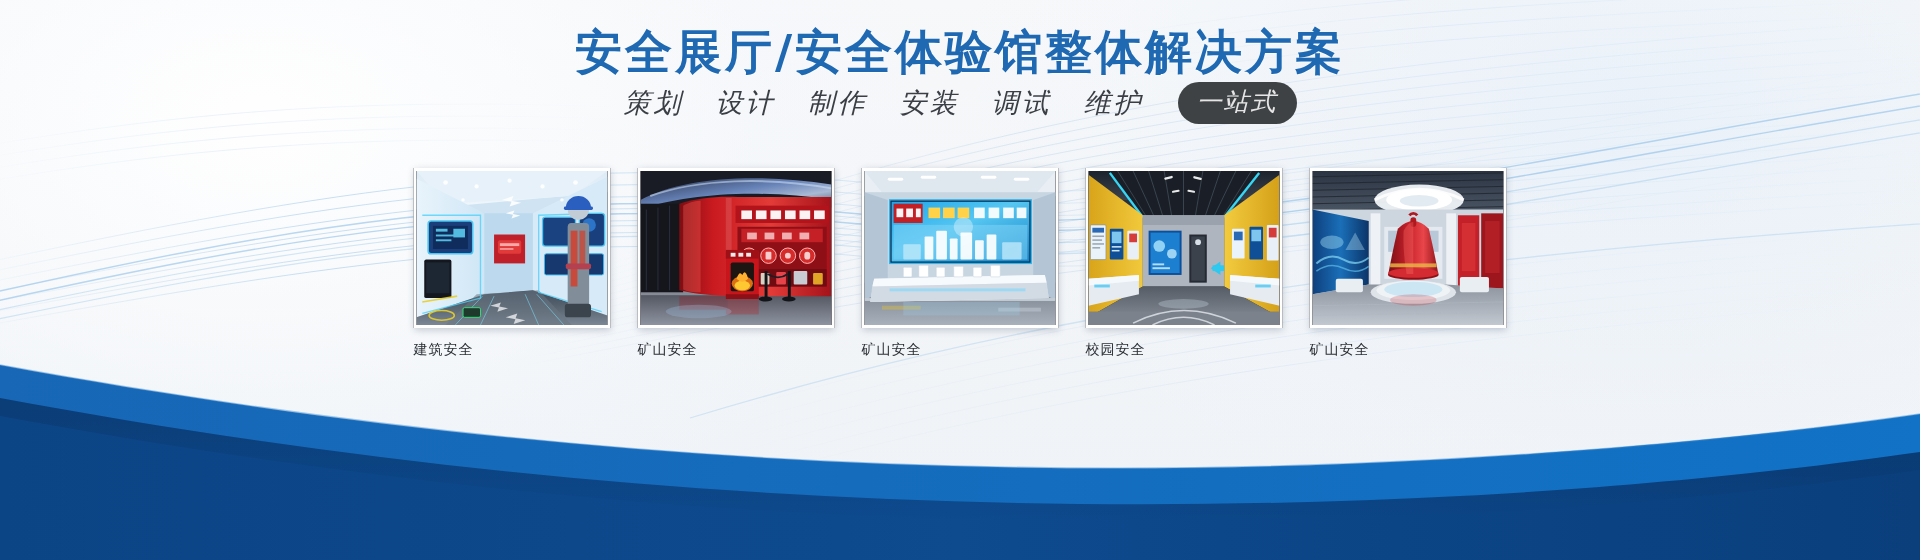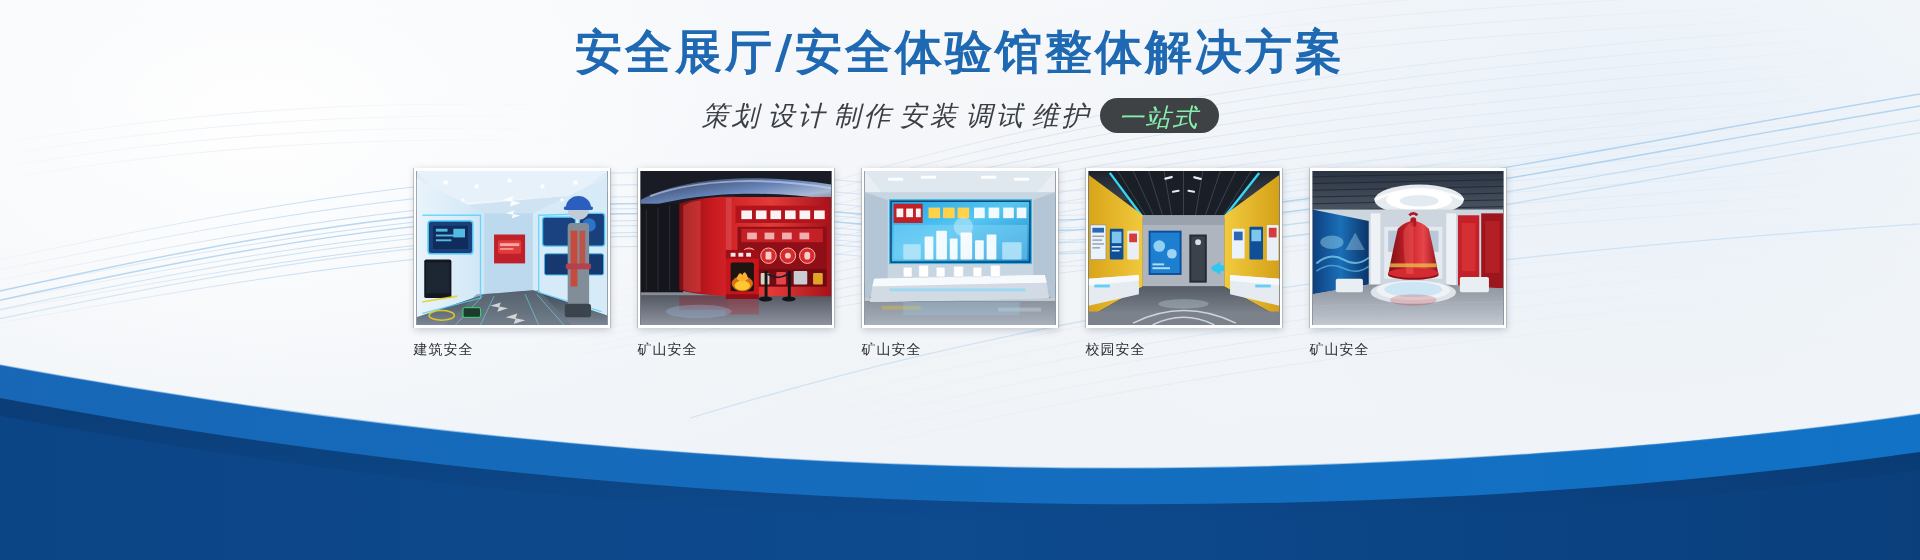--- a/index.html
+++ b/index.html
@@ -44,44 +44,44 @@
     line-height:60px;
     font-weight:700;
     color:#1f69b3;
     letter-spacing:3px;
     font-family:"DejaVu Sans","Liberation Sans",sans-serif;
     text-shadow:0 1px 0 rgba(255,255,255,.6);
     white-space:nowrap;
   }
 
   .subline{
-    margin-top:16px;
+    margin-top:0;
     display:flex;
     align-items:center;
     justify-content:center;
-    gap:6px;
+    gap:32px;
     white-space:nowrap;
   }
   .sub-word{
     font-size:27px;
     line-height:34px;
     color:#3b3f45;
     font-style:italic;
     letter-spacing:3px;
     font-family:"DejaVu Sans","Liberation Sans",sans-serif;
     font-weight:400;
   }
   .badge{
     display:inline-flex;
     align-items:center;
     justify-content:center;
     background:#3f4245;
-    color:#86efac;
+    color:#e5e5e5;
     border-radius:999px;
-    padding:5px 19px 0;
+    padding:5px 19px 7px;
     font-size:25px;
     line-height:30px;
     font-style:italic;
     letter-spacing:2px;
     margin-left:2px;
     font-family:"DejaVu Sans","Liberation Sans",sans-serif;
   }
 
   
   .strip{

